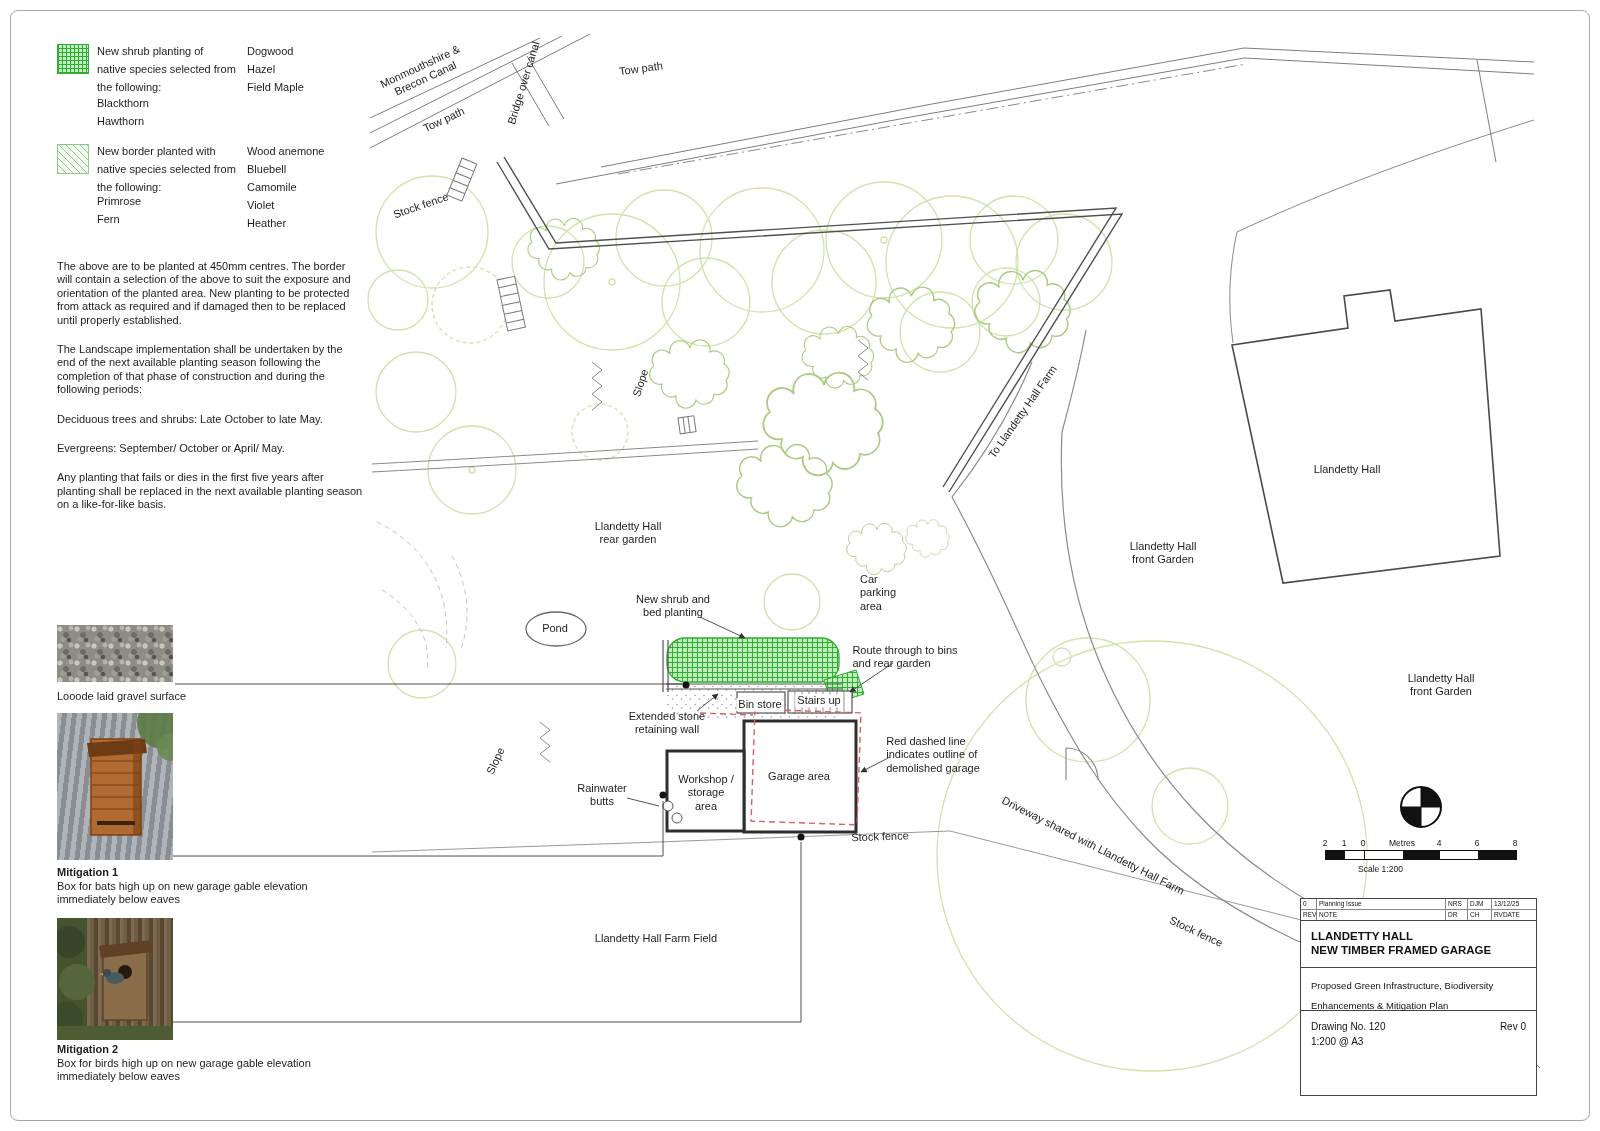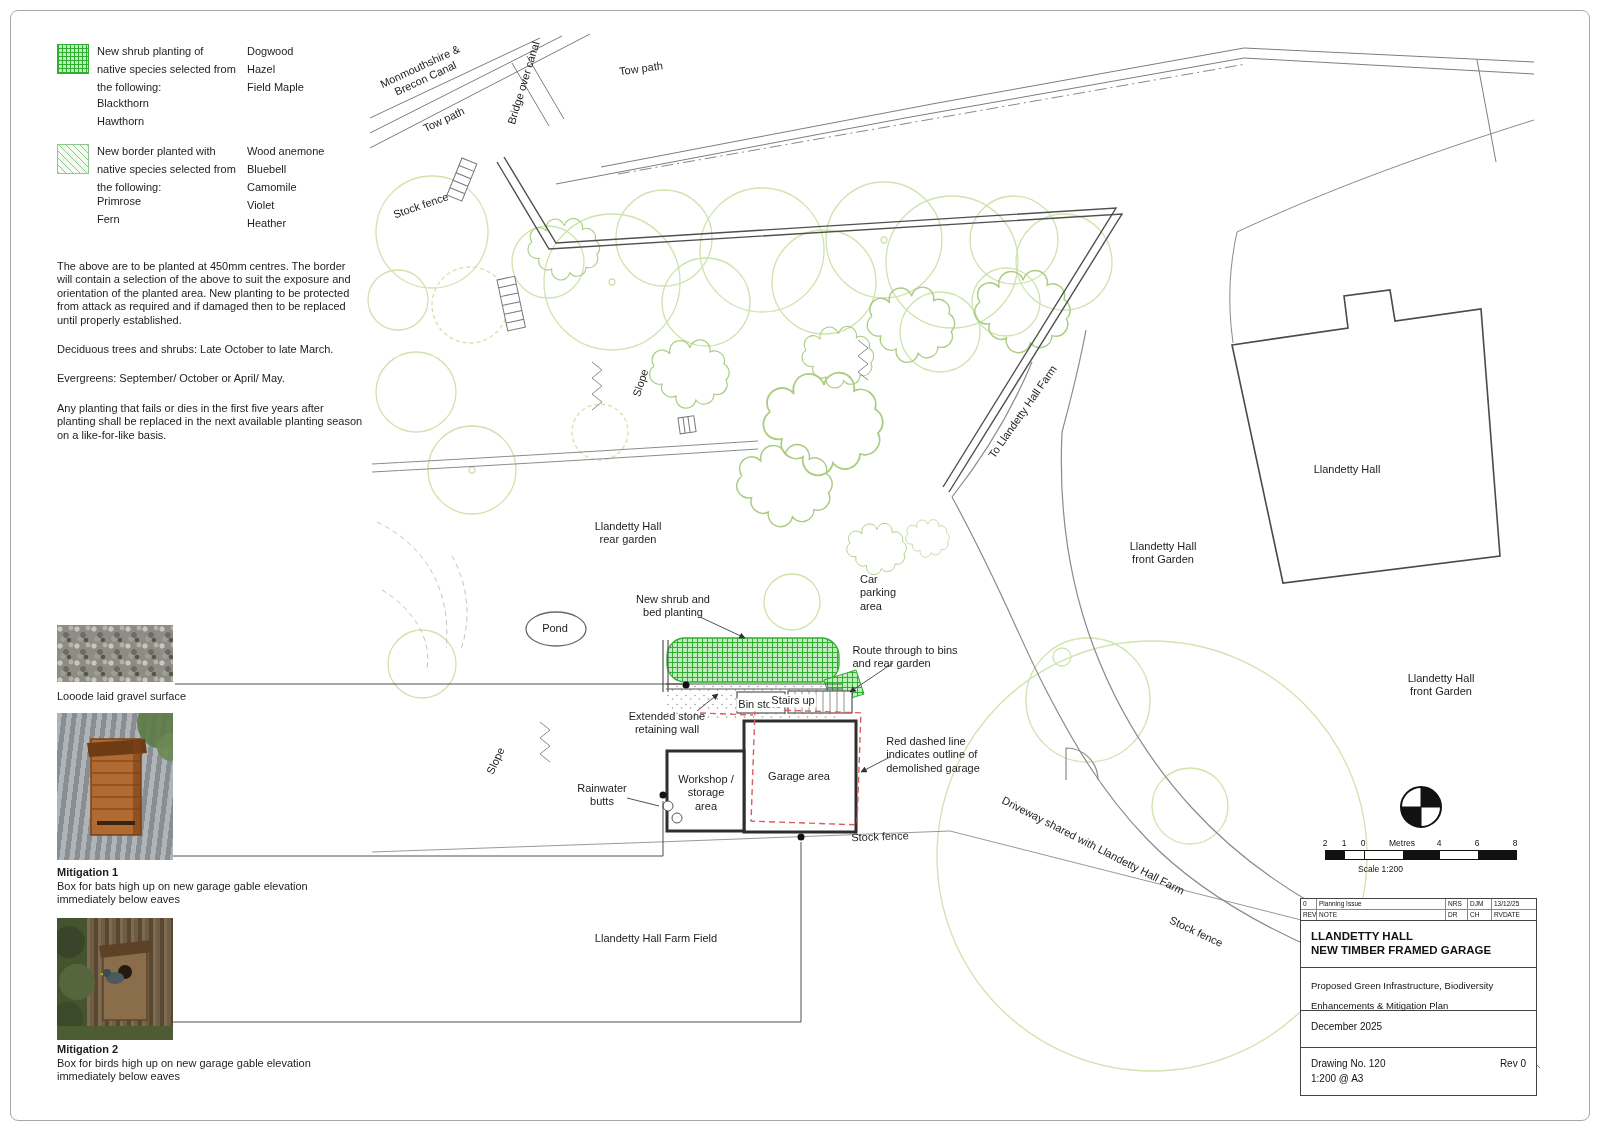--- a/index.html
+++ b/index.html
@@ -236,21 +236,21 @@
 rear garden</div>
   <div class="lbl" style="left:555px;top:629px;">Pond</div>
   <div class="lbl" style="left:673px;top:606px;">New shrub and
 bed planting</div>
   <div class="lbl left" style="left:878px;top:593px;">Car
 parking
 area</div>
   <div class="lbl left" style="left:905px;top:657px;">Route through to bins
 and rear garden</div>
   <div class="lbl bgw" style="left:760px;top:705px;">Bin store</div>
-  <div class="lbl bgw" style="left:793px;top:701px;">Stairs up</div>
+  <div class="lbl bgw" style="left:819px;top:701px;">Stairs up</div>
   <div class="lbl" style="left:667px;top:723px;">Extended stone
 retaining wall</div>
   <div class="lbl left" style="left:933px;top:755px;">Red dashed line
 indicates outline of
 demolished garage</div>
   <div class="lbl" style="left:602px;top:795px;">Rainwater
 butts</div>
   <div class="lbl" style="left:706px;top:793px;">Workshop /
 storage
 area</div>
@@ -288,21 +288,22 @@
       <div class="legend-species" style="left:190px;top:0;">Wood anemone
 Bluebell
 Camomile
 Violet
 Heather</div>
     </div>
   </div>
 
   <div class="notes">
     <p class="note">The above are to be planted at 450mm centres. The border will contain a selection of the above to suit the exposure and orientation of the planted area. New planting to be protected from attack as required and if damaged then to be replaced until properly established.</p>
-    <p class="note">Deciduous trees and shrubs: Late October to late March.</p>
+    <p class="note">The Landscape implementation shall be undertaken by the end of the next available planting season following the completion of that phase of construction and during the following periods:</p>
+    <p class="note">Deciduous trees and shrubs: Late October to late May.</p>
     <p class="note">Evergreens: September/ October or April/ May.</p>
     <p class="note">Any planting that fails or dies in the first five years after planting shall be replaced in the next available planting season on a like-for-like basis.</p>
   </div>
 
   <div class="photo gravel"></div>
   <div class="caption" style="top:690px;">Looode laid gravel surface</div>
 
   <div class="photo batbox">
     <svg width="116" height="147" viewBox="0 0 116 147">
       <circle cx="106" cy="10" r="26" fill="#5d7a46" opacity="0.9"></circle>
@@ -373,21 +374,20 @@
       <span>REV</span>
       <span>NOTE</span>
       <span>DR</span>
       <span>CH</span>
       <span>RVDATE</span>
     </div>
     <div class="tb-title">LLANDETTY HALL
 NEW TIMBER FRAMED GARAGE</div>
     <div class="tb-sub">Proposed Green Infrastructure, Biodiversity
 Enhancements &amp; Mitigation Plan</div>
-    <div class="tb-date">December 2025</div>
     <div class="tb-bottom">
       <span class="tb-dno">Drawing No. 120</span>
       <span class="tb-rev">Rev 0</span>
       <div class="tb-scale">1:200 @ A3</div>
     </div>
   </div>
 
 </div>
 
 </body></html>

